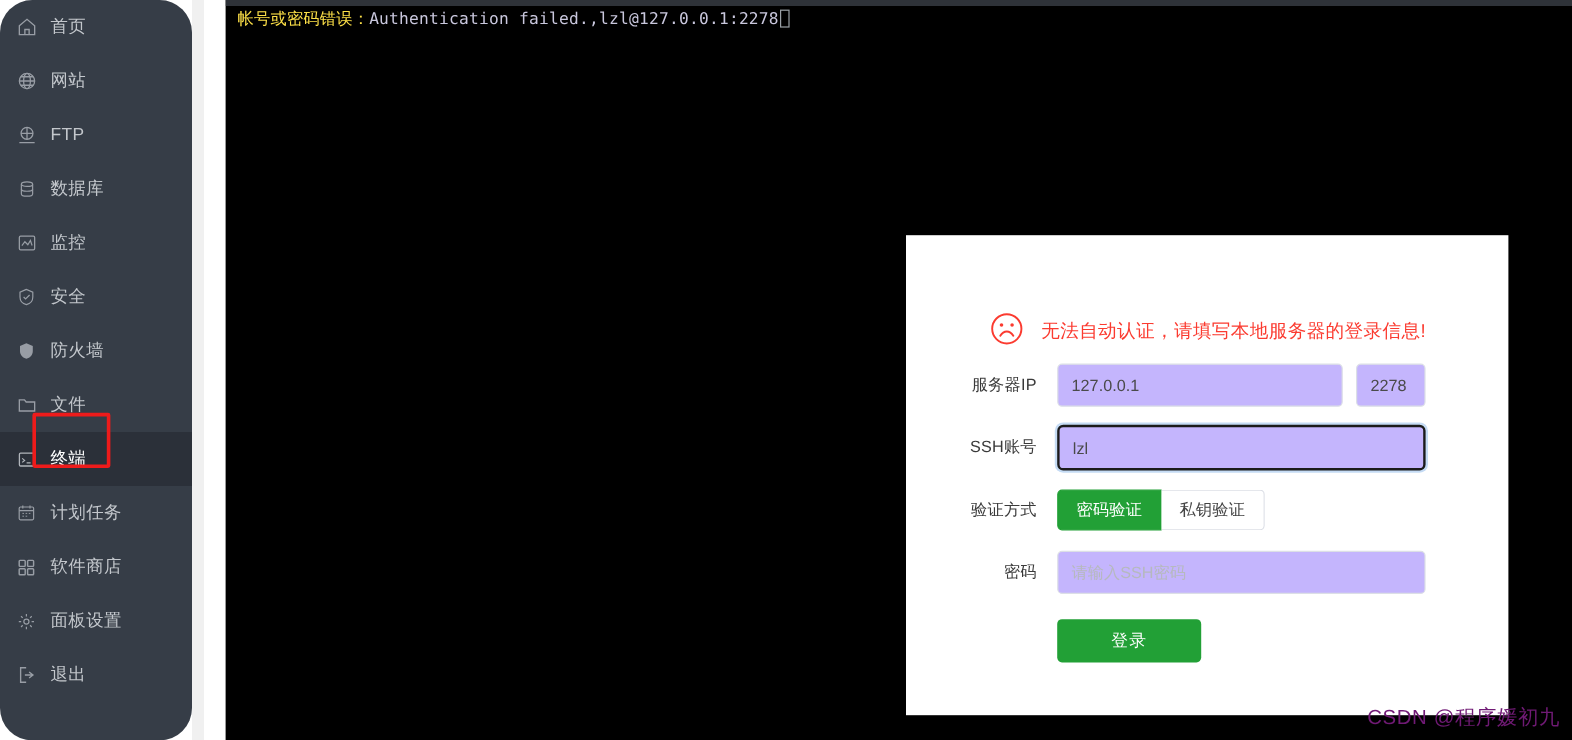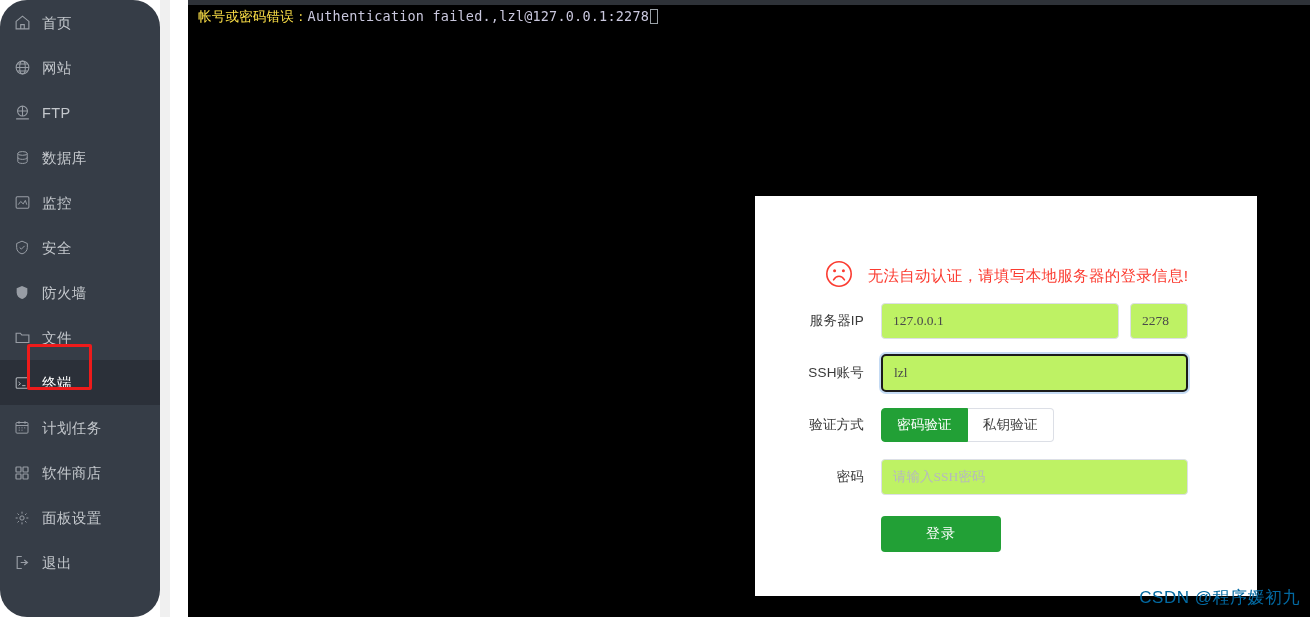--- a/index.html
+++ b/index.html
@@ -135,27 +135,27 @@
     padding-right: 17px;
     font-size: 13.5px;
     color: #3a3a3a;
     flex: none;
     letter-spacing: .2px;
   }
   .txt-input {
     height: 36px;
     border: 1px solid #dcdfe6;
     border-radius: 4px;
-    background: #bef264;
+    background: #c4b5fd;
     font-size: 13.5px;
     color: #4a4a4a;
     padding: 0 11px;
     display: flex;
     align-items: center;
-    font-family: Liberation Serif, serif;
+    font-family: Liberation Sans, sans-serif;
     outline: none;
   }
   .txt-input::placeholder { color: #b6b9be; }
   #ip-input { width: 238px; }
   #port-input { width: 58px; margin-left: 11px; }
   #ssh-input {
     width: 307px;
     height: 38px;
     border: 2px solid #1b1b1b;
     border-radius: 5px;
@@ -195,21 +195,21 @@
     letter-spacing: 1px;
     cursor: pointer;
     font-family: "Liberation Sans", sans-serif;
     z-index: 4;
   }
 
   
   #watermark {
     position: absolute;
     right: 10px; bottom: 8px;
-    color: #0369a1;
+    color: #701a75;
     font-size: 17px;
     letter-spacing: .5px;
     z-index: 6;
     white-space: nowrap;
     user-select: none;
   }
 </style>
 </head>
 <body>
 

